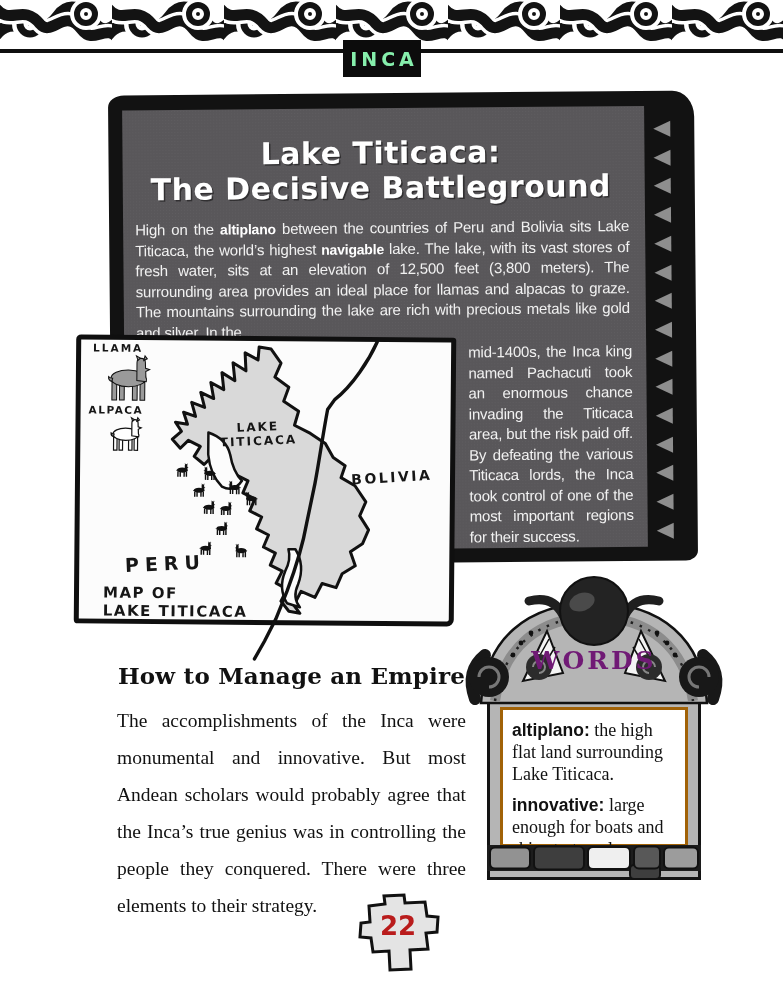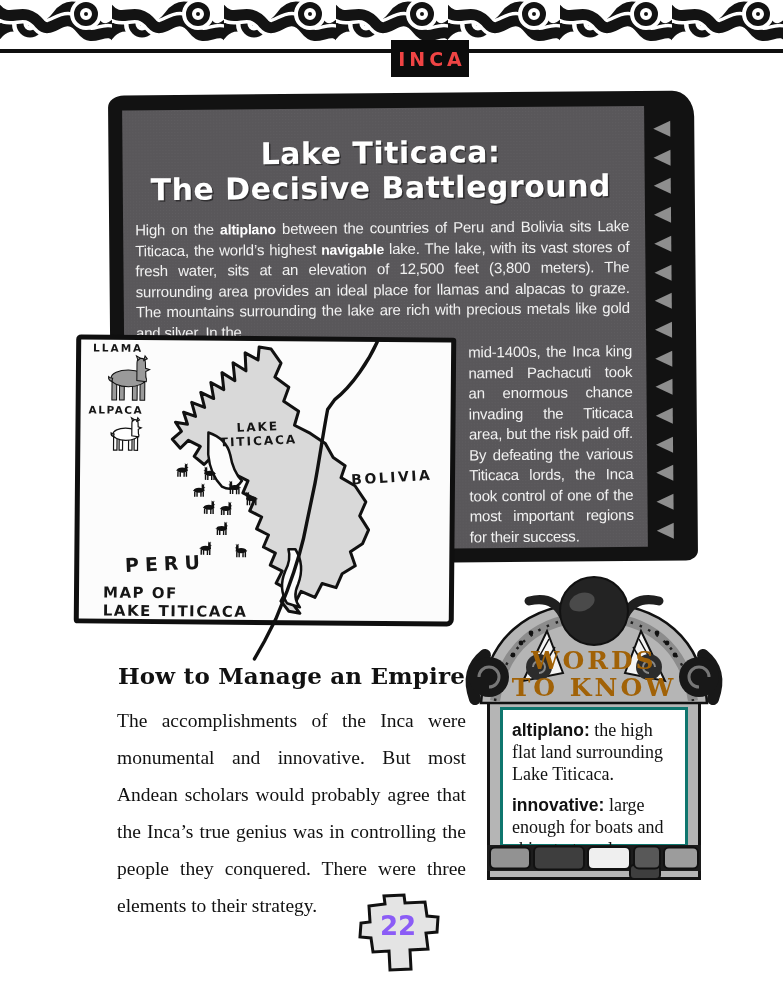--- a/index.html
+++ b/index.html
@@ -8,24 +8,24 @@
     width:783px; height:1000px; position:relative; overflow:hidden;
     font-family:"Liberation Sans", sans-serif; color:#111;
   }
 
   
   .band { position:absolute; left:0; top:0; width:783px; height:48px; }
   .band svg { display:block; }
   .band-rule { position:absolute; left:0; top:49px; width:783px; height:4px; background:#0f0f0f; }
   .inca-tab {
     position:absolute; left:343px; top:40px; width:78px; height:37px;
-    background:#0c0c0c; color:#ef4444; z-index:5;
+    background:#0c0c0c; color:#86efac; z-index:5;
     display:flex; align-items:center; justify-content:center;
     font-family:"DejaVu Sans", sans-serif; font-weight:bold;
-    font-size:19px; letter-spacing:4px; padding-left:4px;margin-left:48px;
+    font-size:19px; letter-spacing:4px; padding-left:4px;
   }
 
   
   .panel {
     position:absolute; left:110px; top:93px; width:586px; height:470px;
     background:#121212; transform:rotate(-0.5deg);
     border-radius:16px 22px 12px 10px / 12px 26px 10px 16px;
   }
   .panel-inner {
     position:absolute; left:14px; top:15px; right:50px; bottom:14px;
@@ -81,38 +81,38 @@
   
   .wtk { position:absolute; left:479px; top:571px; width:230px; height:309px; z-index:7; }
   .wtk-body {
     position:absolute; top:92px; left:8px; right:8px; bottom:0;
     background:#b5b5b5; border:3px solid #131313; border-top:none;
   }
   .wtk-arch { position:absolute; left:-14px; top:0; width:258px; height:132px; z-index:2; }
   .wtk-arch svg { overflow:visible; display:block; }
   .wtk-title {
     position:absolute; top:76px; left:0; right:0; z-index:3; text-align:center;
-    font-family:"DejaVu Serif", serif; font-weight:bold; color:#a16207;
+    font-family:"DejaVu Serif", serif; font-weight:bold; color:#701a75;
     font-size:25px; line-height:27px; letter-spacing:3px;
   }
   .wtk-defs {
     position:absolute; top:136px; left:21px; right:21px; height:140px; z-index:3;
-    background:#ffffff; border:3px solid #0f766e; padding:9px 9px;
+    background:#ffffff; border:3px solid #a16207; padding:9px 9px;
   }
   .wtk-entry { margin-bottom:9px; font-family:"Liberation Serif", serif; font-size:18px; line-height:22px; }
   .wtk-term { font-family:"Liberation Sans", sans-serif; font-weight:bold; font-size:17.5px; }
   .stone-band { position:absolute; left:8px; right:8px; bottom:-3px; height:38px; z-index:4; }
   .stone-band svg { display:block; overflow:visible; }
 
   
   .page-stone { position:absolute; left:352px; top:893px; width:92px; height:84px; }
   .page-stone svg { display:block; overflow:visible; }
   .page-num {
     position:absolute; top:18px; left:0; width:92px; text-align:center;
-    font-family:"DejaVu Sans", sans-serif; font-weight:bold; font-size:26px; color:#8b5cf6;
+    font-family:"DejaVu Sans", sans-serif; font-weight:bold; font-size:26px; color:#b91c1c;
   }
 </style>
 </head>
 <body>
 
 <header class="band">
   <svg width="783" height="48" aria-hidden="true">
     <defs>
       <pattern id="knot" width="112" height="48" patternUnits="userSpaceOnUse">
         <rect width="112" height="48" fill="#ffffff"></rect>
@@ -263,21 +263,20 @@
           <circle cx="192" cy="62" r="2.4"></circle>
       </g>
 
       <circle cx="129" cy="40" r="34" fill="#232323" stroke="#111" stroke-width="2"></circle>
       <ellipse cx="117" cy="31" rx="13" ry="9" fill="#4a4a4a" transform="rotate(-20 117 31)"></ellipse>
     </svg>
   </div>
 
   <div class="wtk-title">
     <span style="display:block">WORDS</span>
-    <span style="display:block">TO KNOW</span>
   </div>
 
   <div class="wtk-defs">
     <p class="wtk-entry"><span class="wtk-term">altiplano:</span><span> the high flat land surrounding Lake Titicaca.</span></p>
     <p class="wtk-entry"><span class="wtk-term">innovative:</span><span> large enough for boats and ships to travel on.</span></p>
   </div>
 
   <div class="stone-band">
     <svg width="214" height="38" viewBox="0 0 214 38" aria-hidden="true">
       <rect x="0" y="0" width="214" height="26" fill="#1c1c1c"></rect>

